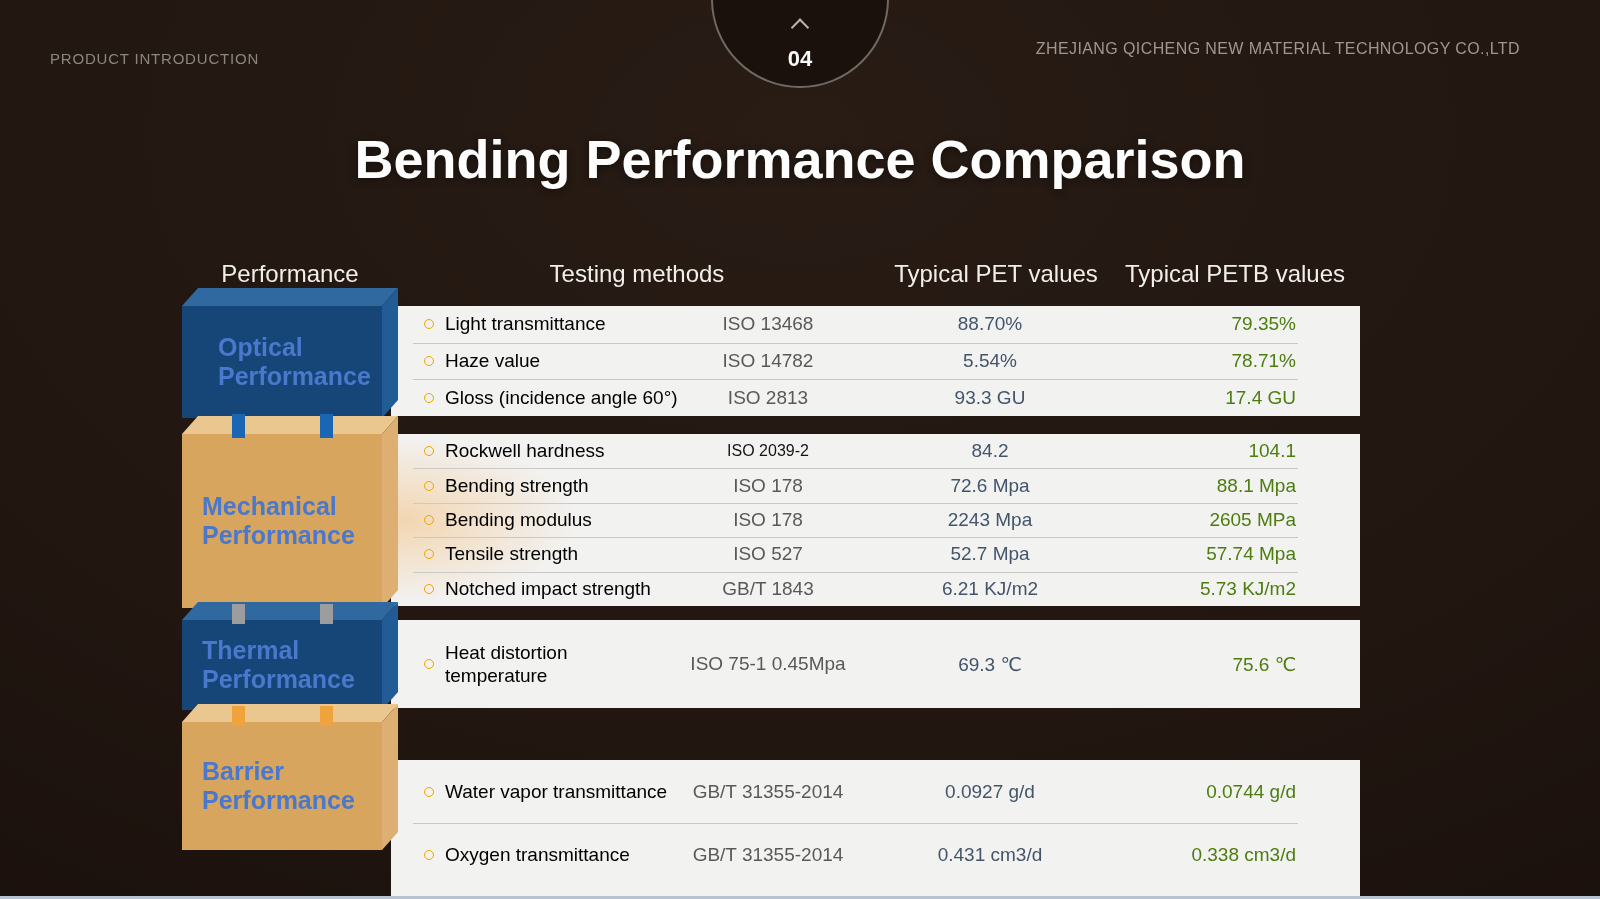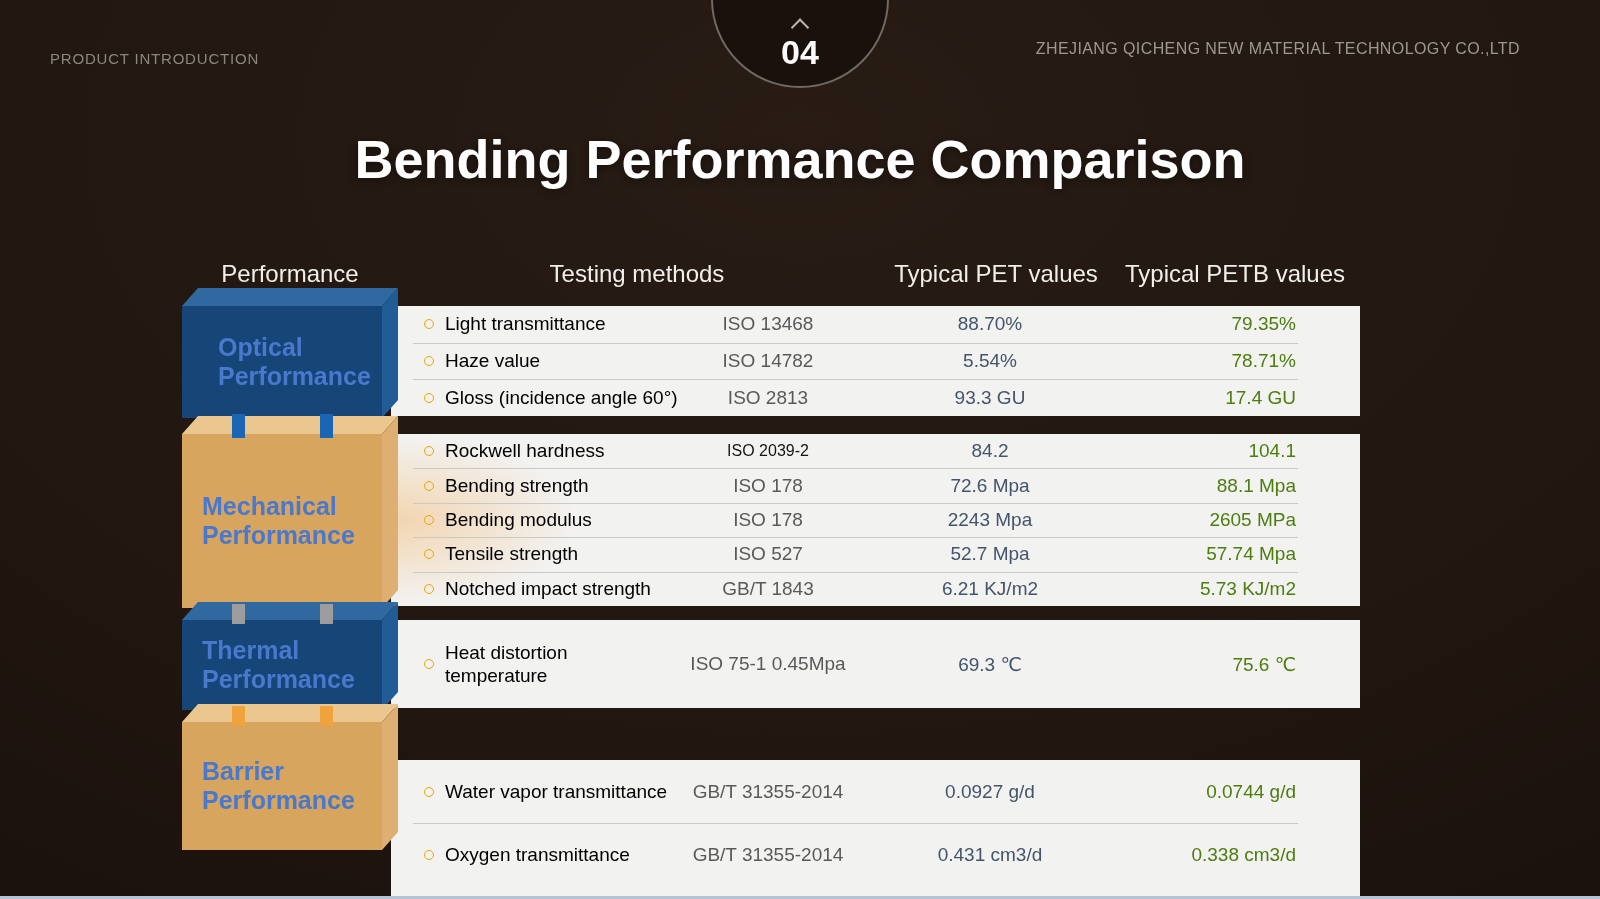--- a/index.html
+++ b/index.html
@@ -24,21 +24,21 @@
     position:absolute; left:711px; top:-90px; width:178px; height:178px;
     border-radius:50%; border:2px solid #6f6961; background:#1a110c;
   }
   .badge-chev{
     position:absolute; bottom:52px; left:50%;
     width:13px; height:13px; transform:translateX(-50%) rotate(45deg);
     border-top:2px solid #b9b4ae; border-left:2px solid #b9b4ae;
   }
   .badge-num{
     position:absolute; bottom:14px; width:100%; text-align:center;
-    font-size:34px; font-weight:600; color:#fafafa;
+    font-size:22px; font-weight:600; color:#fafafa;
   }
 
   
   .title{
     position:absolute; top:128px; left:0; width:100%; text-align:center;
     font-size:54px; font-weight:700; color:#fdfdfd;
     text-shadow:0 2px 8px rgba(0,0,0,.45);
   }
 
   

